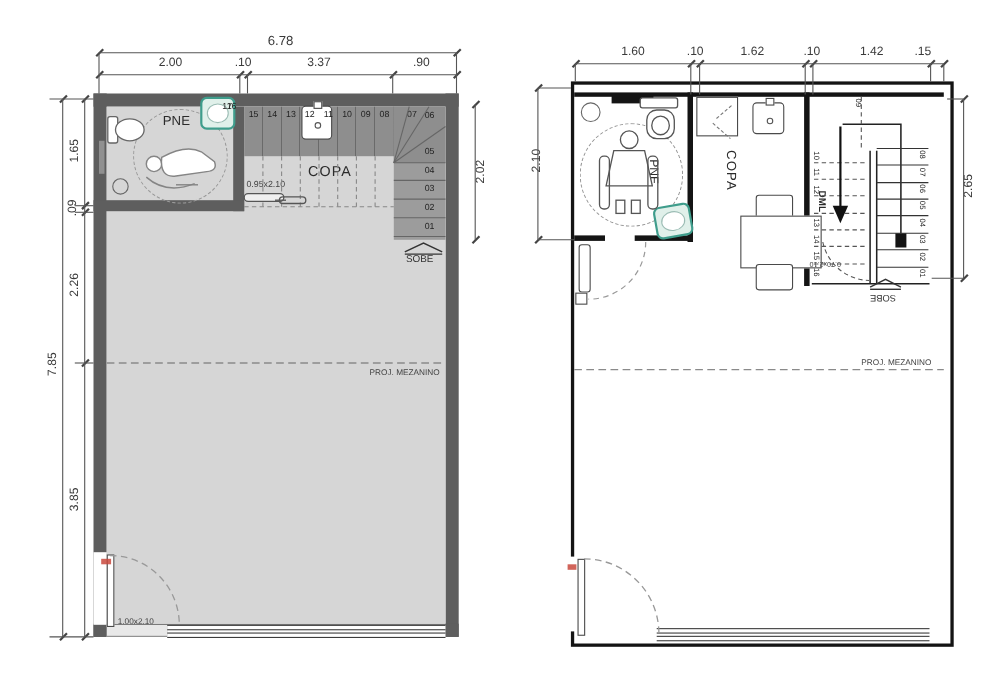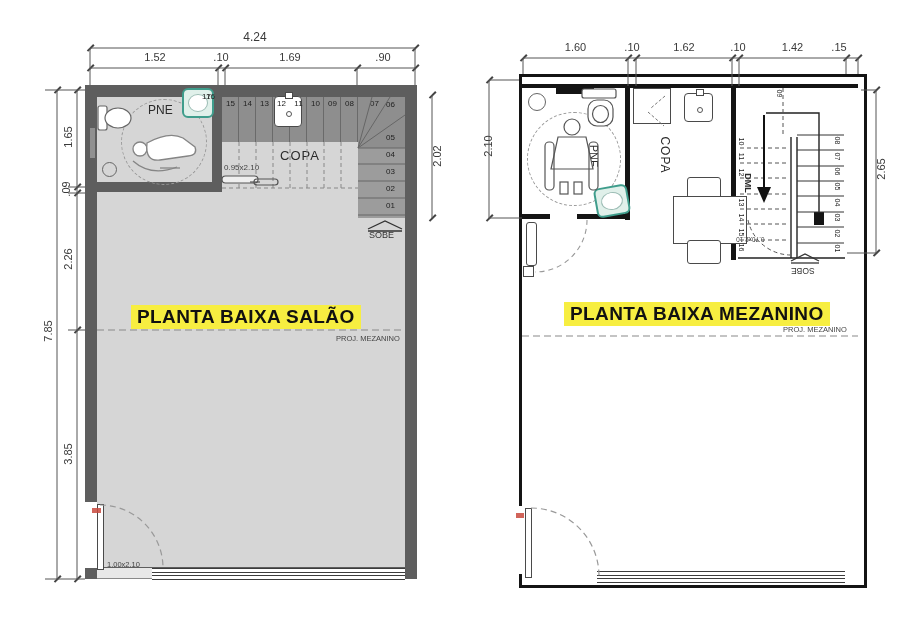--- a/index.html
+++ b/index.html
@@ -69,40 +69,39 @@
         <div class="bowl"></div>
       </div>
     <div class="circ" style="left:102px;top:162px;width:13px;height:13px;"></div>
     <div class="abs" style="left:90px;top:128px;width:5px;height:30px;background:#909090;"></div>
 
     <div class="wsink" style="left:274px;top:96px;width:26px;height:29px;">
       <div class="tap"></div>
         <div class="dot"></div>
     </div>
 
-    <span class="t dimbig" style="left:200px;top:30px;width:110px;">4.24</span>
-    <span class="t dim" style="left:100px;top:51px;width:110px;">1.52</span>
+    <span class="t dimbig" style="left:200px;top:30px;width:110px;">6.78</span>
+    <span class="t dim" style="left:100px;top:51px;width:110px;">2.00</span>
     <span class="t dim" style="left:206px;top:51px;width:30px;">.10</span>
-    <span class="t dim" style="left:235px;top:51px;width:110px;">1.69</span>
+    <span class="t dim" style="left:235px;top:51px;width:110px;">3.37</span>
     <span class="t dim" style="left:368px;top:51px;width:30px;">.90</span>
 
     <span class="t dim rot-90" style="left:28px;top:325px;width:40px;">7.85</span>
     <span class="t dim rot-90" style="left:48px;top:131px;width:40px;">1.65</span>
     <span class="t dim rot-90" style="left:51px;top:183px;width:30px;">.09</span>
     <span class="t dim rot-90" style="left:48px;top:253px;width:40px;">2.26</span>
     <span class="t dim rot-90" style="left:48px;top:448px;width:40px;">3.85</span>
     <span class="t dim rot-90" style="left:417px;top:150px;width:40px;">2.02</span>
 
     <span class="t" style="left:148px;top:103px;font-size:12px;">PNE</span>
     <span class="t" style="left:280px;top:148px;font-size:13px;letter-spacing:1px;">COPA</span>
     <span class="t" style="left:224px;top:163px;font-size:8px;color:#444;">0.95x2.10</span>
     <span class="t" style="left:107px;top:560px;font-size:7.5px;color:#444;">1.00x2.10</span>
     <span class="t" style="left:369px;top:230px;font-size:9px;color:#333;">SOBE</span>
     <span class="proj" style="left:336px;top:334px;">PROJ. MEZANINO</span>
-    <span class="title" style="left:131px;top:305px;">PLANTA BAIXA SALÃO</span>
 
     <span class="t tread" style="left:198px;top:92px;">17</span>
     <span class="t tread" style="left:202px;top:92px;">16</span>
     <span class="t tread" style="left:222px;top:99px;">15</span>
     <span class="t tread" style="left:239px;top:99px;">14</span>
     <span class="t tread" style="left:256px;top:99px;">13</span>
     <span class="t tread" style="left:273px;top:99px;">12</span>
     <span class="t tread" style="left:290px;top:99px;">11</span>
     <span class="t tread" style="left:307px;top:99px;">10</span>
     <span class="t tread" style="left:324px;top:99px;">09</span>
@@ -197,21 +196,20 @@
     <span class="t rot90 treadv" style="left:384px;top:168px;">06</span>
     <span class="t rot90 treadv" style="left:384px;top:183px;">05</span>
     <span class="t rot90 treadv" style="left:384px;top:199px;">04</span>
     <span class="t rot90 treadv" style="left:384px;top:214px;">03</span>
     <span class="t rot90 treadv" style="left:384px;top:230px;">02</span>
     <span class="t rot90 treadv" style="left:384px;top:245px;">01</span>
 
     <span class="t rot180" style="left:286px;top:236px;font-size:6.5px;color:#444;">0.70x2.10</span>
     <span class="t rot180" style="left:341px;top:266px;font-size:8.5px;color:#333;">SOBE</span>
     <span class="proj" style="left:333px;top:325px;">PROJ. MEZANINO</span>
-    <span class="title" style="left:114px;top:302px;">PLANTA BAIXA MEZANINO</span>
 
     <div class="tk" style="left:69px;top:57px;"></div>
       <div class="tk" style="left:174px;top:57px;"></div>
     <div class="tk" style="left:182px;top:57px;"></div>
       <div class="tk" style="left:278px;top:57px;"></div>
     <div class="tk" style="left:285px;top:57px;"></div>
       <div class="tk" style="left:392px;top:57px;"></div>
     <div class="tk" style="left:404px;top:57px;"></div>
     <div class="tk" style="left:35px;top:79px;"></div>
       <div class="tk" style="left:35px;top:217px;"></div>

